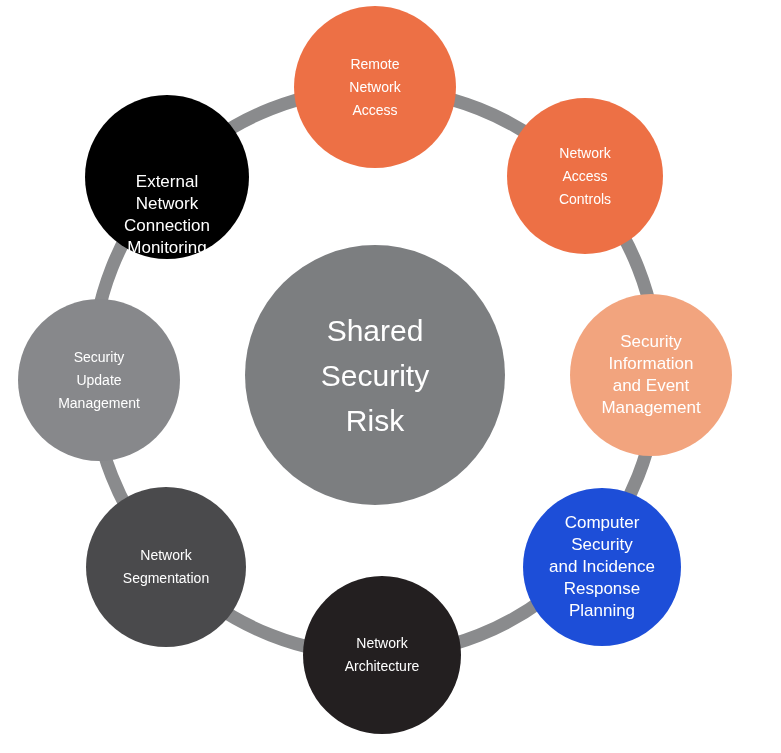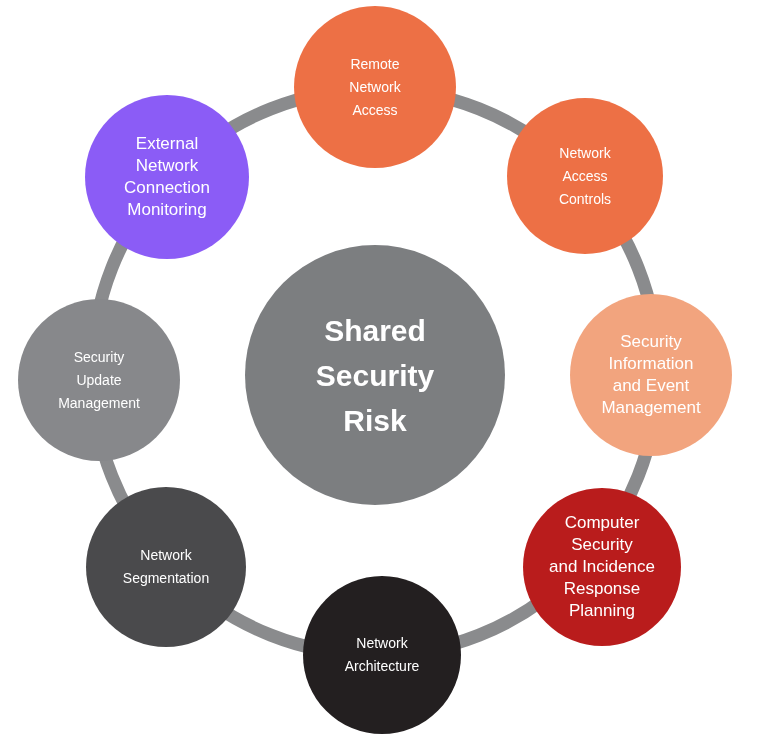--- a/index.html
+++ b/index.html
@@ -30,21 +30,21 @@
     white-space: pre-line;
     color: #ffffff;
     font-size: 14px;
     line-height: 23px;
   }
   .node.small .label {
     font-size: 17px;
     line-height: 22px;
   }
   .node.center-node .label {
-    font-weight: bold;
+    font-weight: normal;
     font-size: 30px;
     line-height: 45px;
   }
   
   .n0 { left: 245px; top: 245px; width: 260px; height: 260px; }
   .n1 { left: 294px; top: 6px;   width: 162px; height: 162px; }
   .n2 { left: 507px; top: 98px;  width: 156px; height: 156px; }
   .n3 { left: 570px; top: 294px; width: 162px; height: 162px; }
   .n4 { left: 523px; top: 488px; width: 158px; height: 158px; }
   .n5 { left: 303px; top: 576px; width: 158px; height: 158px; }
@@ -79,21 +79,21 @@
 Controls</span>
   </div>
 
   <div class="node small n3" style="background: rgb(242, 164, 126); color: rgb(255, 255, 255);">
     <span class="label">Security
 Information
 and Event
 Management</span>
   </div>
 
-  <div class="node small n4" style="background: #b91c1c; color: rgb(255, 255, 255);">
+  <div class="node small n4" style="background: #1d4ed8; color: rgb(255, 255, 255);">
     <span class="label">Computer
 Security
 and Incidence
 Response
 Planning</span>
   </div>
 
   <div class="node n5" style="background: rgb(35, 31, 32); color: rgb(255, 255, 255);">
     <span class="label">Network
 Architecture</span>
@@ -103,20 +103,20 @@
     <span class="label">Network
 Segmentation</span>
   </div>
 
   <div class="node n7" style="background: rgb(135, 136, 139); color: rgb(255, 255, 255);">
     <span class="label">Security
 Update
 Management</span>
   </div>
 
-  <div class="node small n8" style="background: #8b5cf6; color: rgb(255, 255, 255);">
+  <div class="node small n8" style="background: #000000; color: rgb(255, 255, 255); align-items: flex-end;">
     <span class="label">External
 Network
 Connection
 Monitoring</span>
   </div>
 
 </div>
 
 </body></html>

